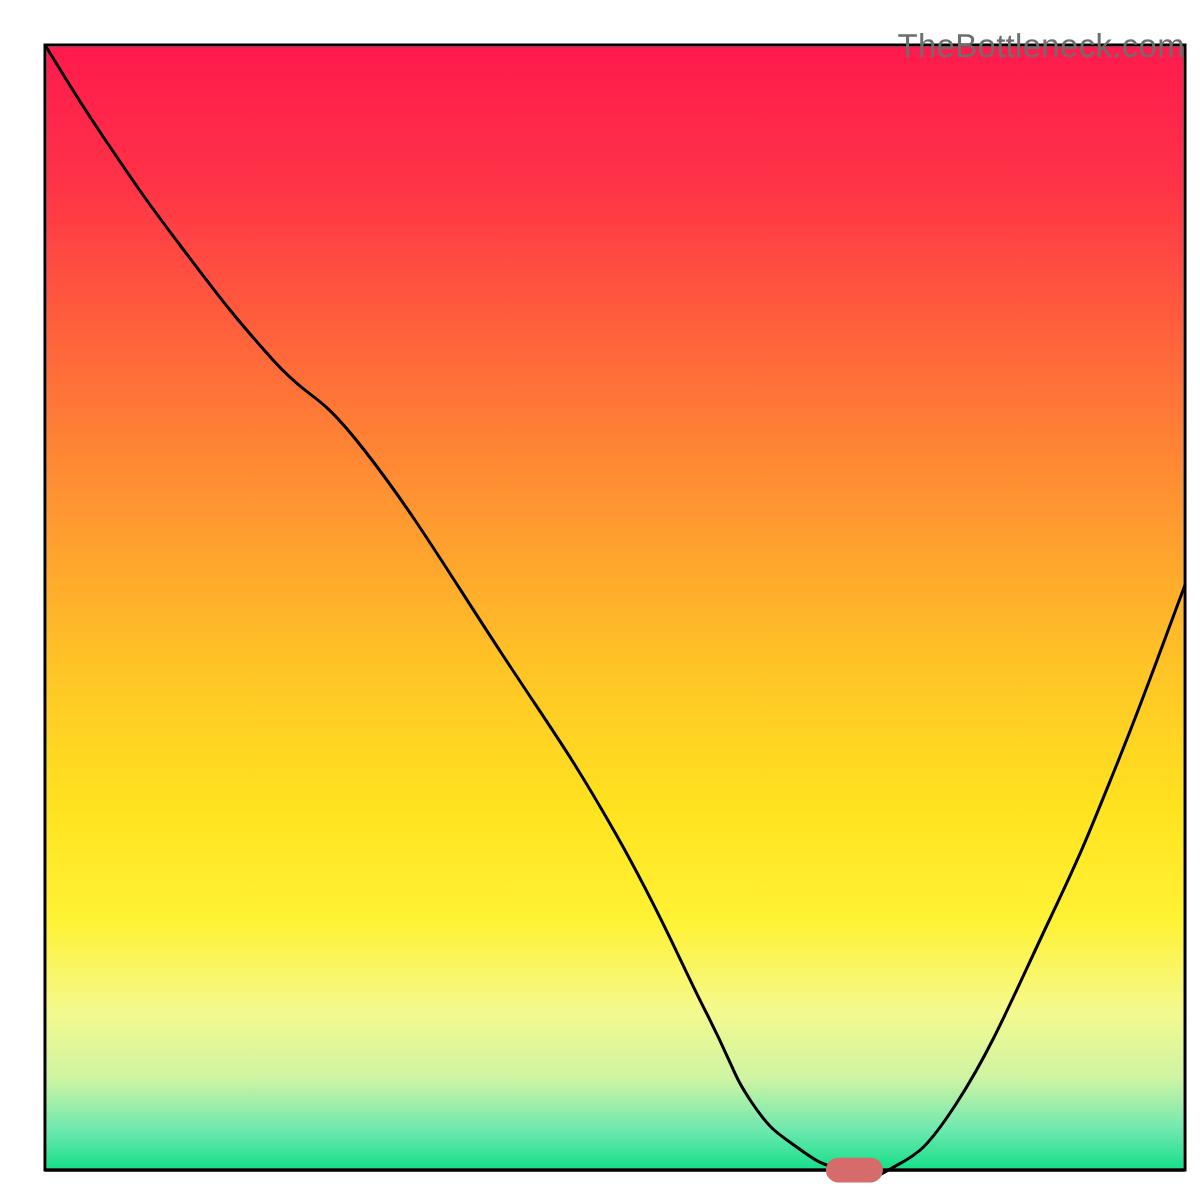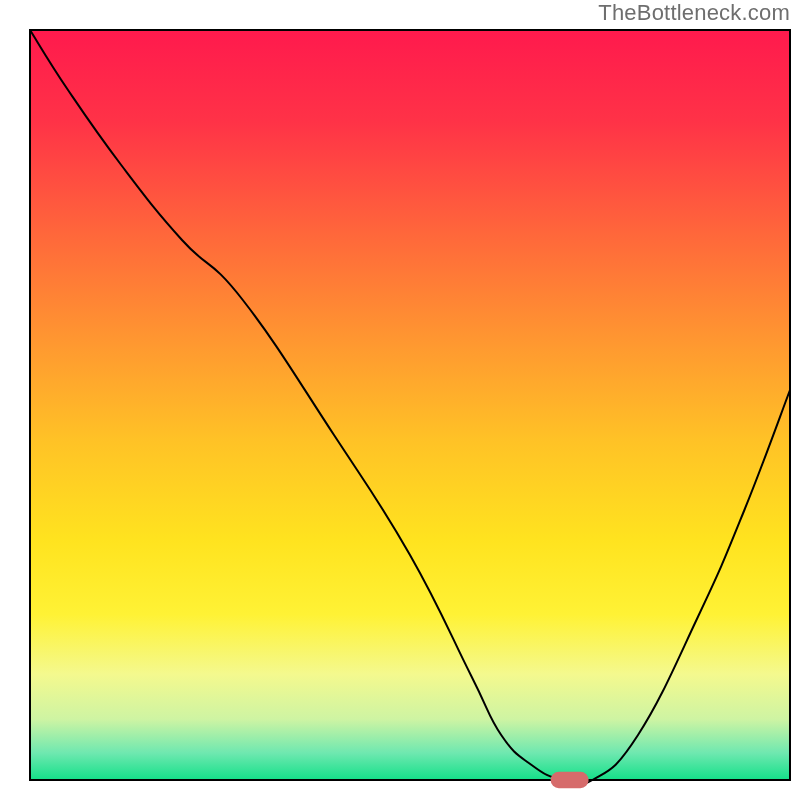--- a/index.html
+++ b/index.html
@@ -12,21 +12,21 @@
     background: #ffffff;
   }
   .chart-wrap {
     position: relative;
     width: 800px;
     height: 800px;
     box-sizing: border-box;
   }
   .watermark {
     position: absolute;
-    top: 0;
+    top: 18px;
     right: 10px;
     font-size: 22px;
     font-weight: 500;
     color: #6e6e6e;
     letter-spacing: 0.2px;
     z-index: 5;
     user-select: none;
   }
   svg.plot {
     position: absolute;

